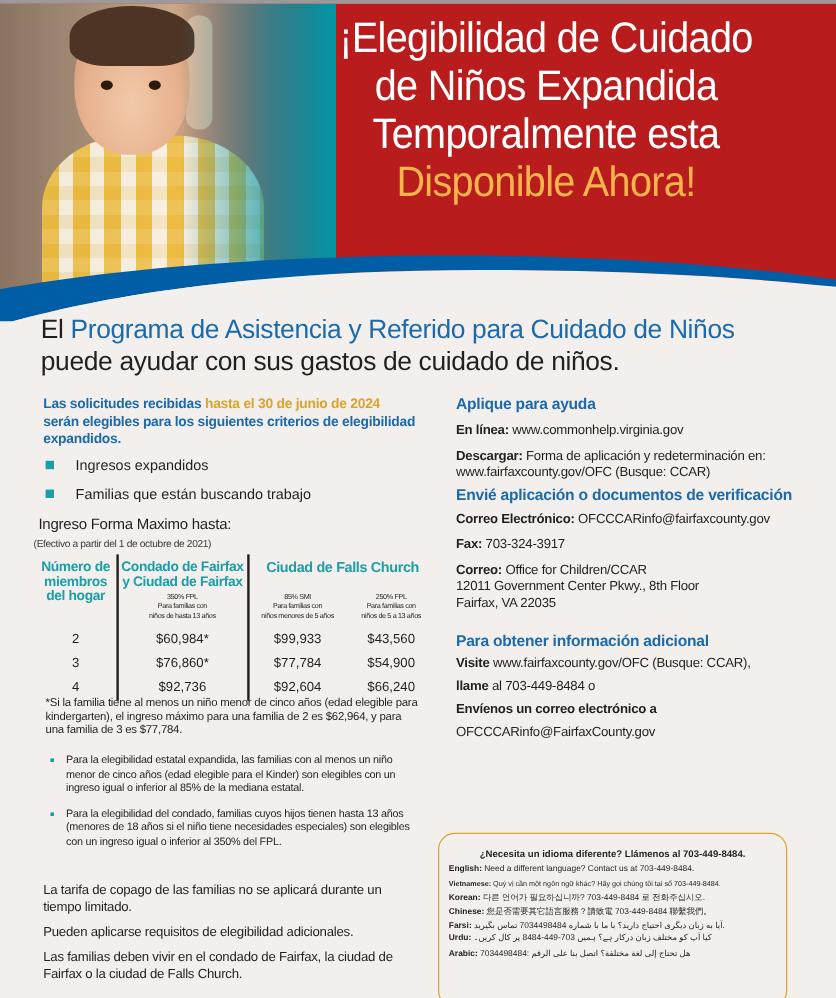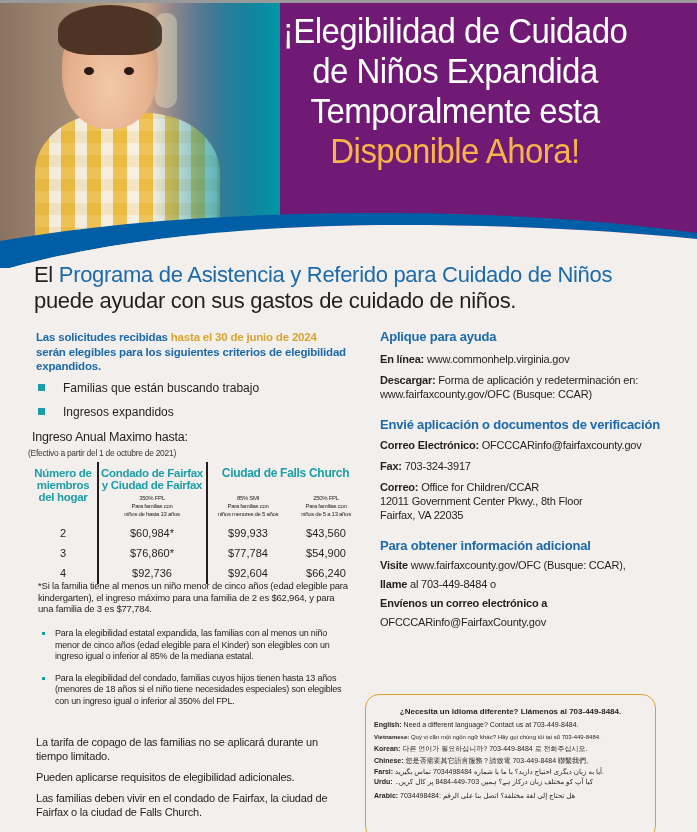--- a/index.html
+++ b/index.html
@@ -6,21 +6,21 @@
     html, body { width: 697px; height: 832px; overflow: hidden; }
     body {
       background: #f3efec;
       font-family: "Liberation Sans", "DejaVu Sans", sans-serif;
       color: #231f20;
       position: relative;
     }
     .topline { position: absolute; left: 0; top: 0; width: 697px; height: 3px; background: #9a9a9a; }
     .hero {
       position: absolute; left: 0; top: 3px; width: 697px; height: 260px;
-      background: #701a75;
+      background: #b91c1c;
       overflow: hidden;
     }
     .photo {
       position: absolute; left: 0; top: 0; width: 260px; height: 260px;
       background: linear-gradient(90deg, #8a7461 0%, #a58d78 30%, #c9a98a 55%, rgba(0,151,167,0.0) 100%);
     }
     .photo-fade {
       position: absolute; left: 150px; top: 0; width: 130px; height: 260px;
       background: linear-gradient(90deg, rgba(0,151,167,0) 0%, rgba(0,151,167,0.7) 60%, #0097a7 100%);
     }
@@ -136,30 +136,30 @@
   <span>puede ayudar con sus gastos de cuidado de niños.</span>
 </div>
 
 <div class="left">
   <p class="lead">
     <span>Las solicitudes recibidas </span><span class="gold">hasta el 30 de junio de 2024</span><span> serán elegibles para los siguientes criterios de elegibilidad expandidos.</span>
   </p>
   <div class="bullets">
     <div class="bullet">
       <span class="sq"></span>
-      <span>Familias que están buscando trabajo</span>
+      <span>Ingresos expandidos</span>
     </div>
     <div class="bullet">
       <span class="sq"></span>
-      <span>Ingresos expandidos</span>
+      <span>Familias que están buscando trabajo</span>
     </div>
   </div>
 </div>
 
-<div class="income-title">Ingreso Anual Maximo hasta:</div>
+<div class="income-title">Ingreso Forma Maximo hasta:</div>
 <div class="income-sub">(Efectivo a partir del 1 de octubre de 2021)</div>
 
 <div class="tbl">
   <div class="vline" style="left:67px;"></div>
   <div class="vline" style="left:176px;"></div>
 
   <div class="th" style="left:0; top:5px; width:66px;">
     <span>Número de</span><br>
     <span>miembros</span><br>
     <span>del hogar</span>
@@ -223,21 +223,21 @@
   <p class="note">La tarifa de copago de las familias no se aplicará durante un tiempo limitado.</p>
   <p class="note">Pueden aplicarse requisitos de elegibilidad adicionales.</p>
   <p class="note">Las familias deben vivir en el condado de Fairfax, la ciudad de Fairfax o la ciudad de Falls Church.</p>
 </div>
 
 <div class="right">
   <div class="rh">Aplique para ayuda</div>
   <p class="rp" style="margin-top:7px;"><b>En línea:</b><span> www.commonhelp.virginia.gov</span></p>
   <p class="rp" style="margin-top:7px;"><b>Descargar:</b><span> Forma de aplicación y redeterminación en:</span><br><span>www.fairfaxcounty.gov/OFC  (Busque: CCAR)</span></p>
 
-  <div class="rh" style="margin-top:16px;">Envié aplicación o documentos de verificación</div>
+  <div class="rh" style="margin-top:4px;">Envié aplicación o documentos de verificación</div>
   <p class="rp" style="margin-top:5px;"><b>Correo Electrónico:</b><span> OFCCCARinfo@fairfaxcounty.gov</span></p>
   <p class="rp" style="margin-top:7px;"><b>Fax:</b><span> 703-324-3917</span></p>
   <p class="rp" style="margin-top:7px;"><b>Correo:</b><span> Office for Children/CCAR</span><br><span>12011 Government Center Pkwy., 8th Floor</span><br><span>Fairfax, VA 22035</span></p>
 
   <div class="rh" style="margin-top:16px;">Para obtener información adicional</div>
   <p class="rp" style="margin-top:4px;"><b>Visite</b><span> www.fairfaxcounty.gov/OFC  (Busque: CCAR),</span></p>
   <p class="rp" style="margin-top:5px;"><b>llame</b><span> al 703-449-8484 o</span></p>
   <p class="rp" style="margin-top:5px;"><b>Envíenos un correo electrónico a</b></p>
   <p class="rp" style="margin-top:5px;">OFCCCARinfo@FairfaxCounty.gov</p>
 </div>

